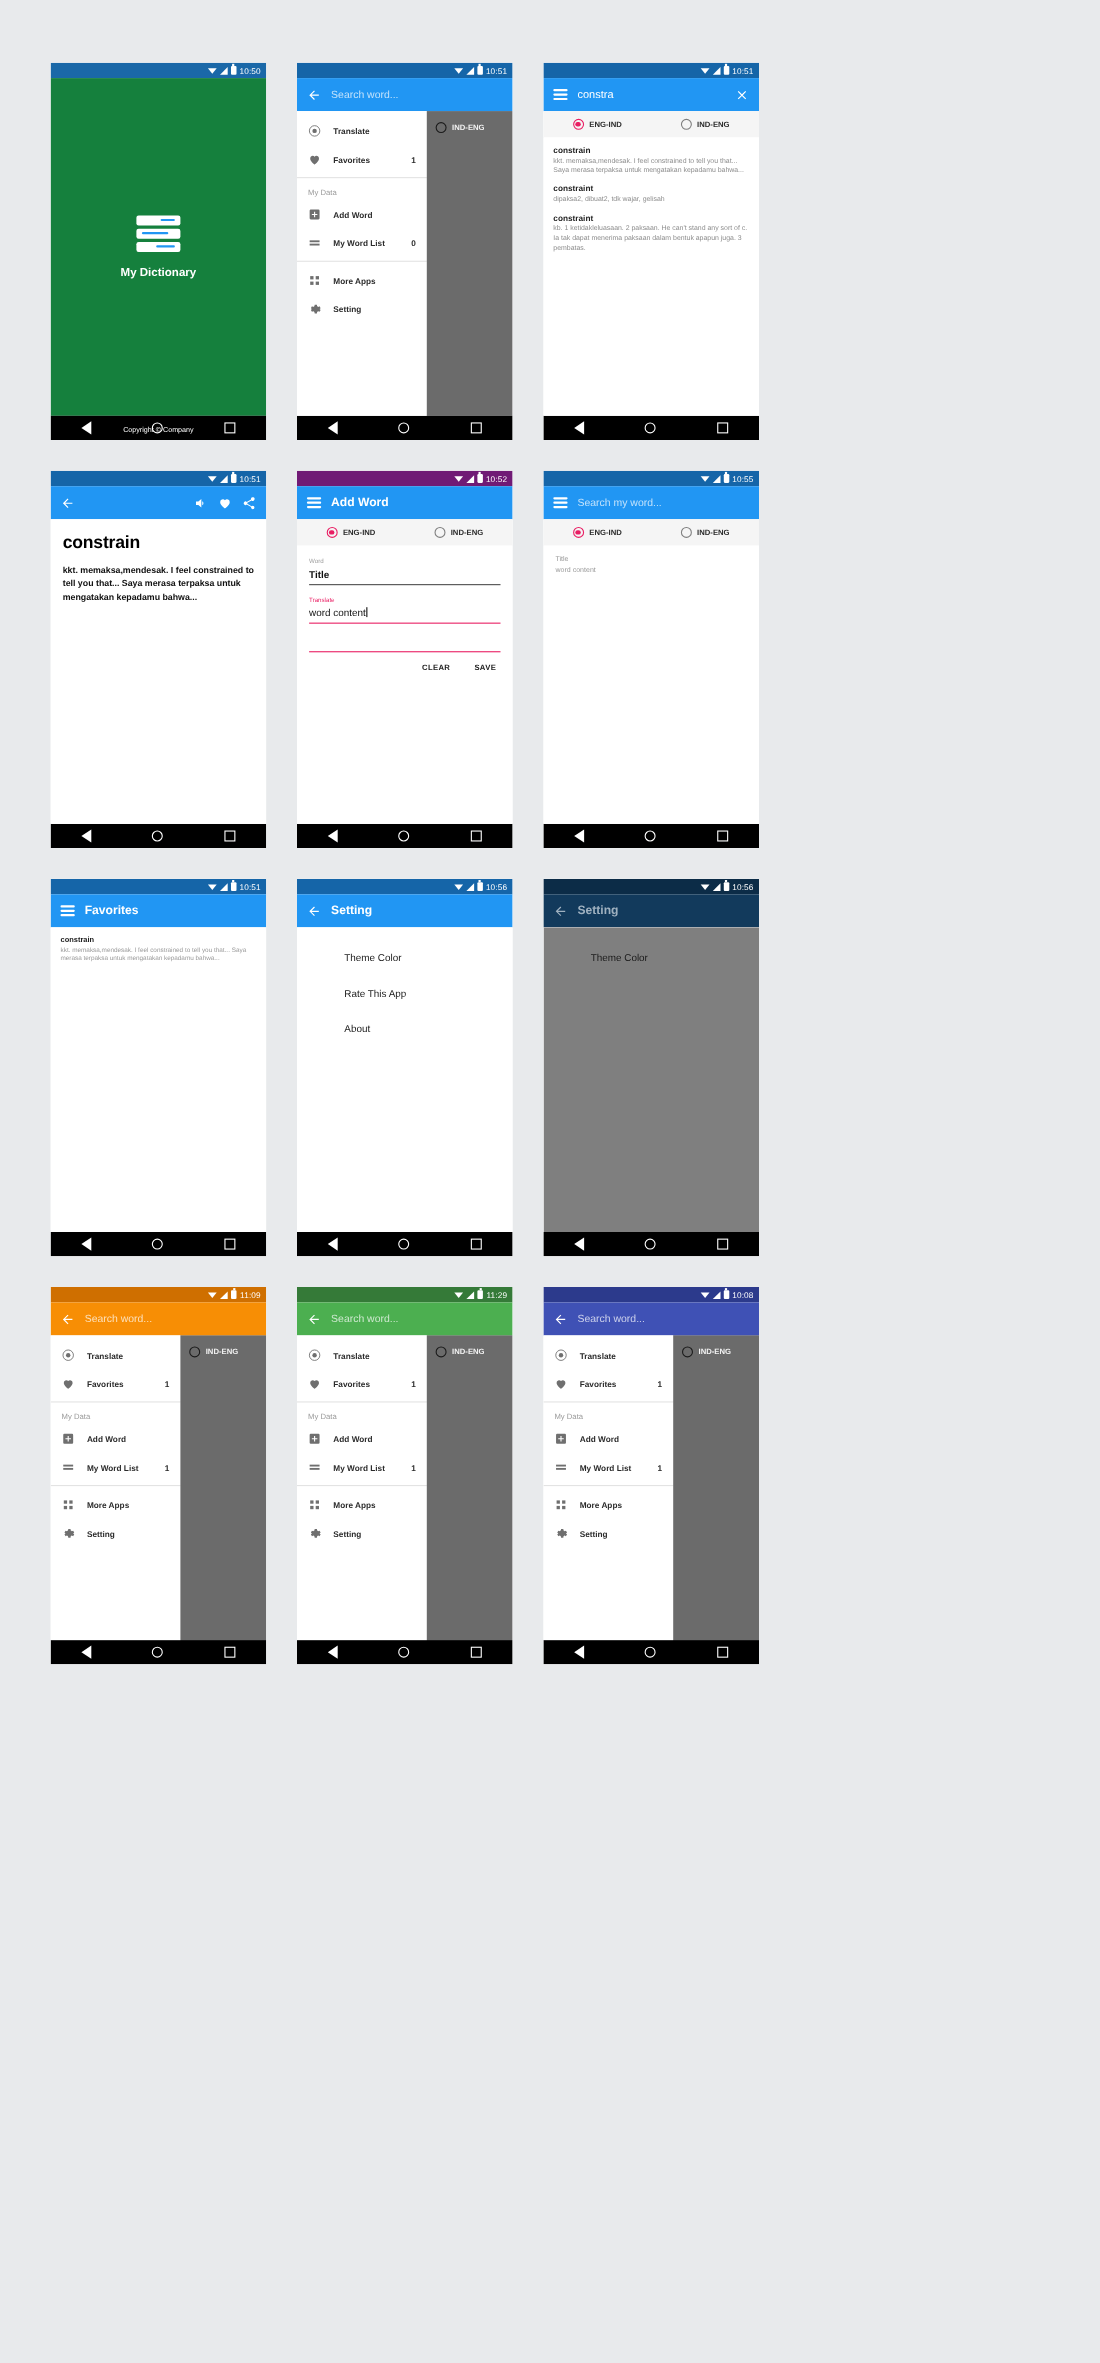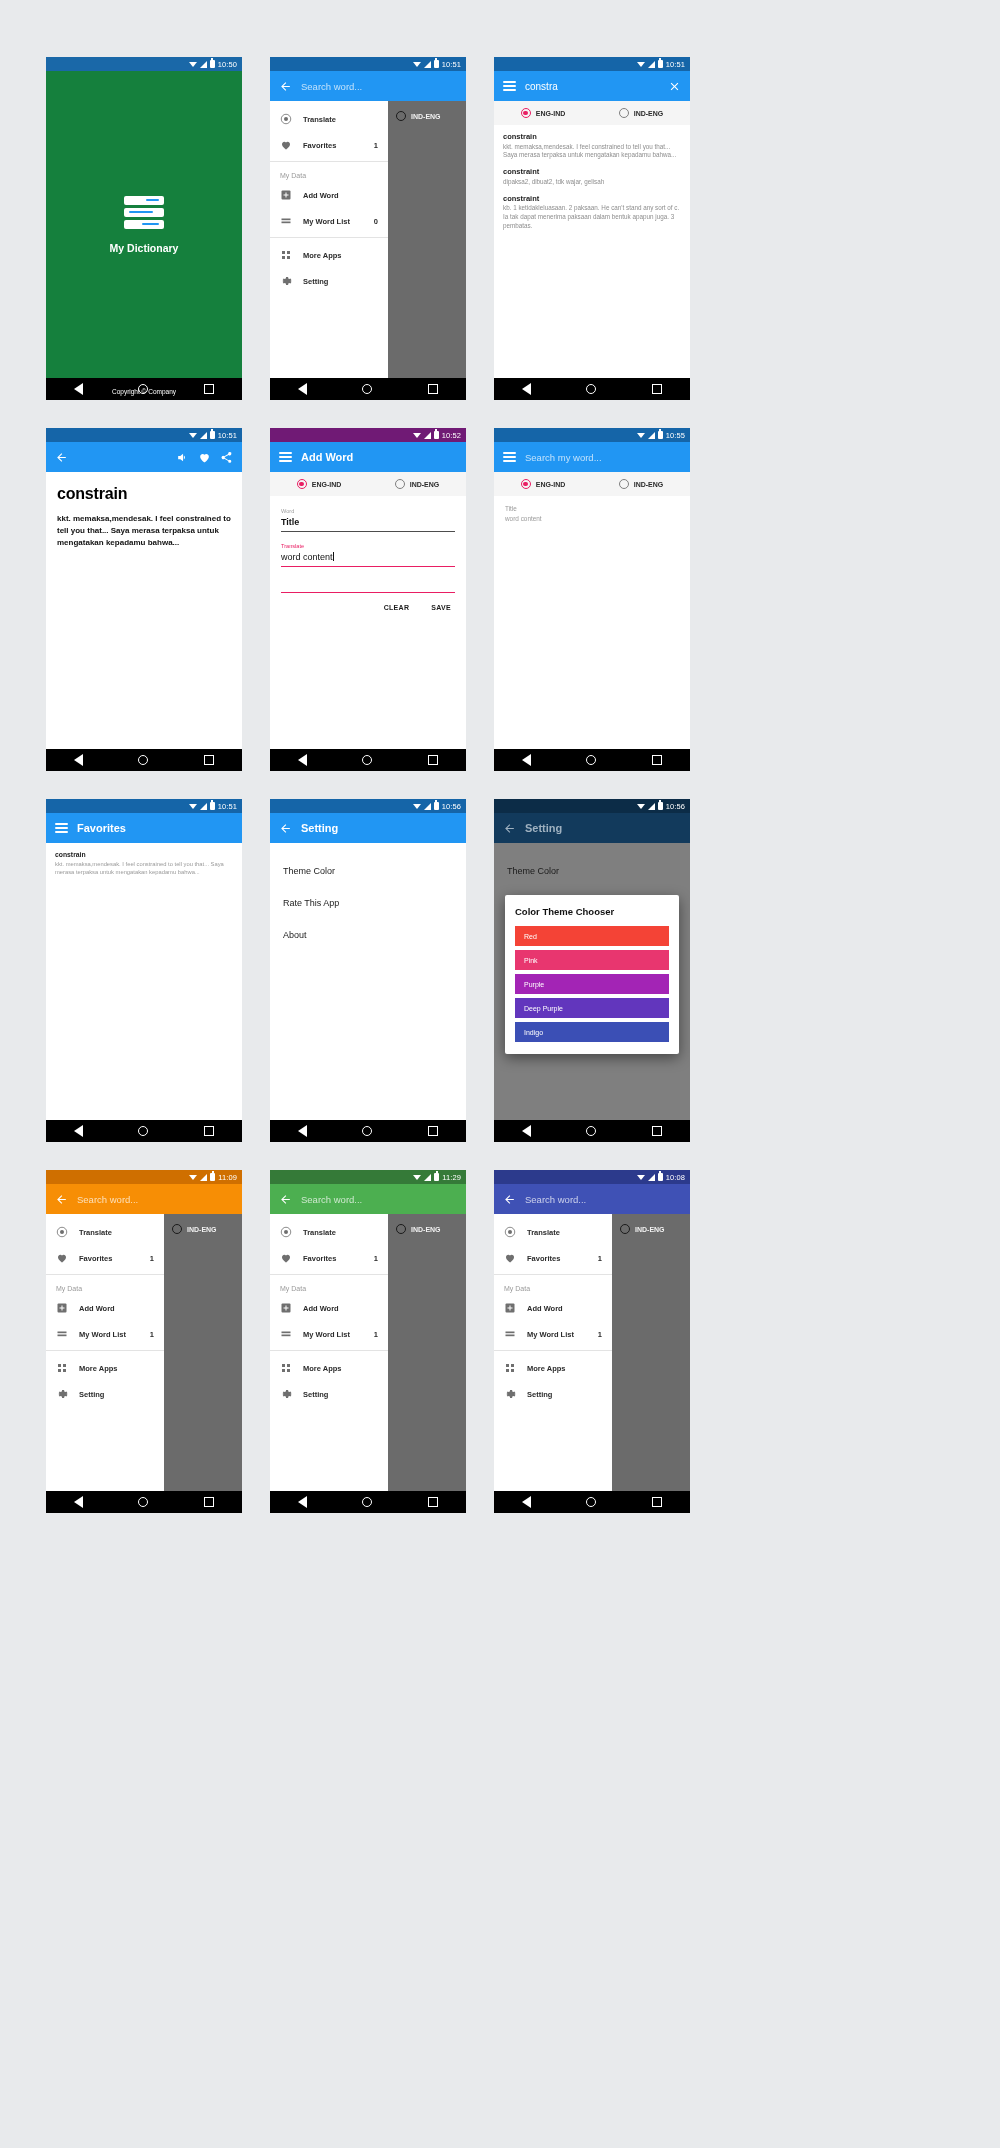--- a/index.html
+++ b/index.html
@@ -139,21 +139,21 @@
   .mylist { padding: 9px 11px; }
   .mylist .t { font-size:6.4px; color:#9a9a9a; }
   .mylist .c { font-size:6.4px; color:#9a9a9a; margin-top:3px; }
 
   
   .fav { padding: 8px 9px; }
   .fav .w { font-size:6.8px; font-weight:bold; color:#1c1c1c; }
   .fav .d { font-size:5.8px; color:#9a9a9a; line-height:1.45; margin-top:2px; }
 
   
-  .setlist { padding-top: 12px; }
+  .setlist { padding-top: 12px; margin-left: 30px; }
   .setlist .row { padding: 11px 13px; font-size:9px; color:#1c1c1c; }
 
   
   .dimmer { position:absolute; inset:0; background:rgba(0,0,0,.5); }
   .dialog {
     position:absolute; left:11px; right:11px; top:52px;
     background:#fff; border-radius:2px; padding:11px 10px 12px;
     box-shadow:0 4px 14px rgba(0,0,0,.45);
   }
   .dialog h2 { font-size:9.5px; font-weight:bold; color:#111; margin-bottom:9px; }
@@ -554,28 +554,20 @@
             <path d="M20 11H7.8l5.6-5.6L12 4l-8 8 8 8 1.4-1.4L7.8 13H20z"></path>
           </svg>
         </span>
       <span class="title" style="color:#9fb1c0">Setting</span>
     </div>
     <div class="body">
       <div class="setlist">
         <div class="row" style="color:#3a3a3a">Theme Color</div>
       </div>
       <div class="dimmer"></div>
-      <div class="dialog">
-        <h2>Color Theme Chooser</h2>
-        <div class="swatch" style="background:#f44336">Red</div>
-        <div class="swatch" style="background:#e8366f">Pink</div>
-        <div class="swatch" style="background:#a324b5">Purple</div>
-        <div class="swatch" style="background:#6236bd">Deep Purple</div>
-        <div class="swatch" style="background:#3b4fb5;margin-bottom:0">Indigo</div>
-      </div>
     </div>
     <div class="navbar">
       <span class="nb-back"></span>
       <span class="nb-home"></span>
       <span class="nb-rec"></span>
     </div>
   </div>
 
   <div class="phone">
     <div class="statusbar" style="background:#cf6f00">

